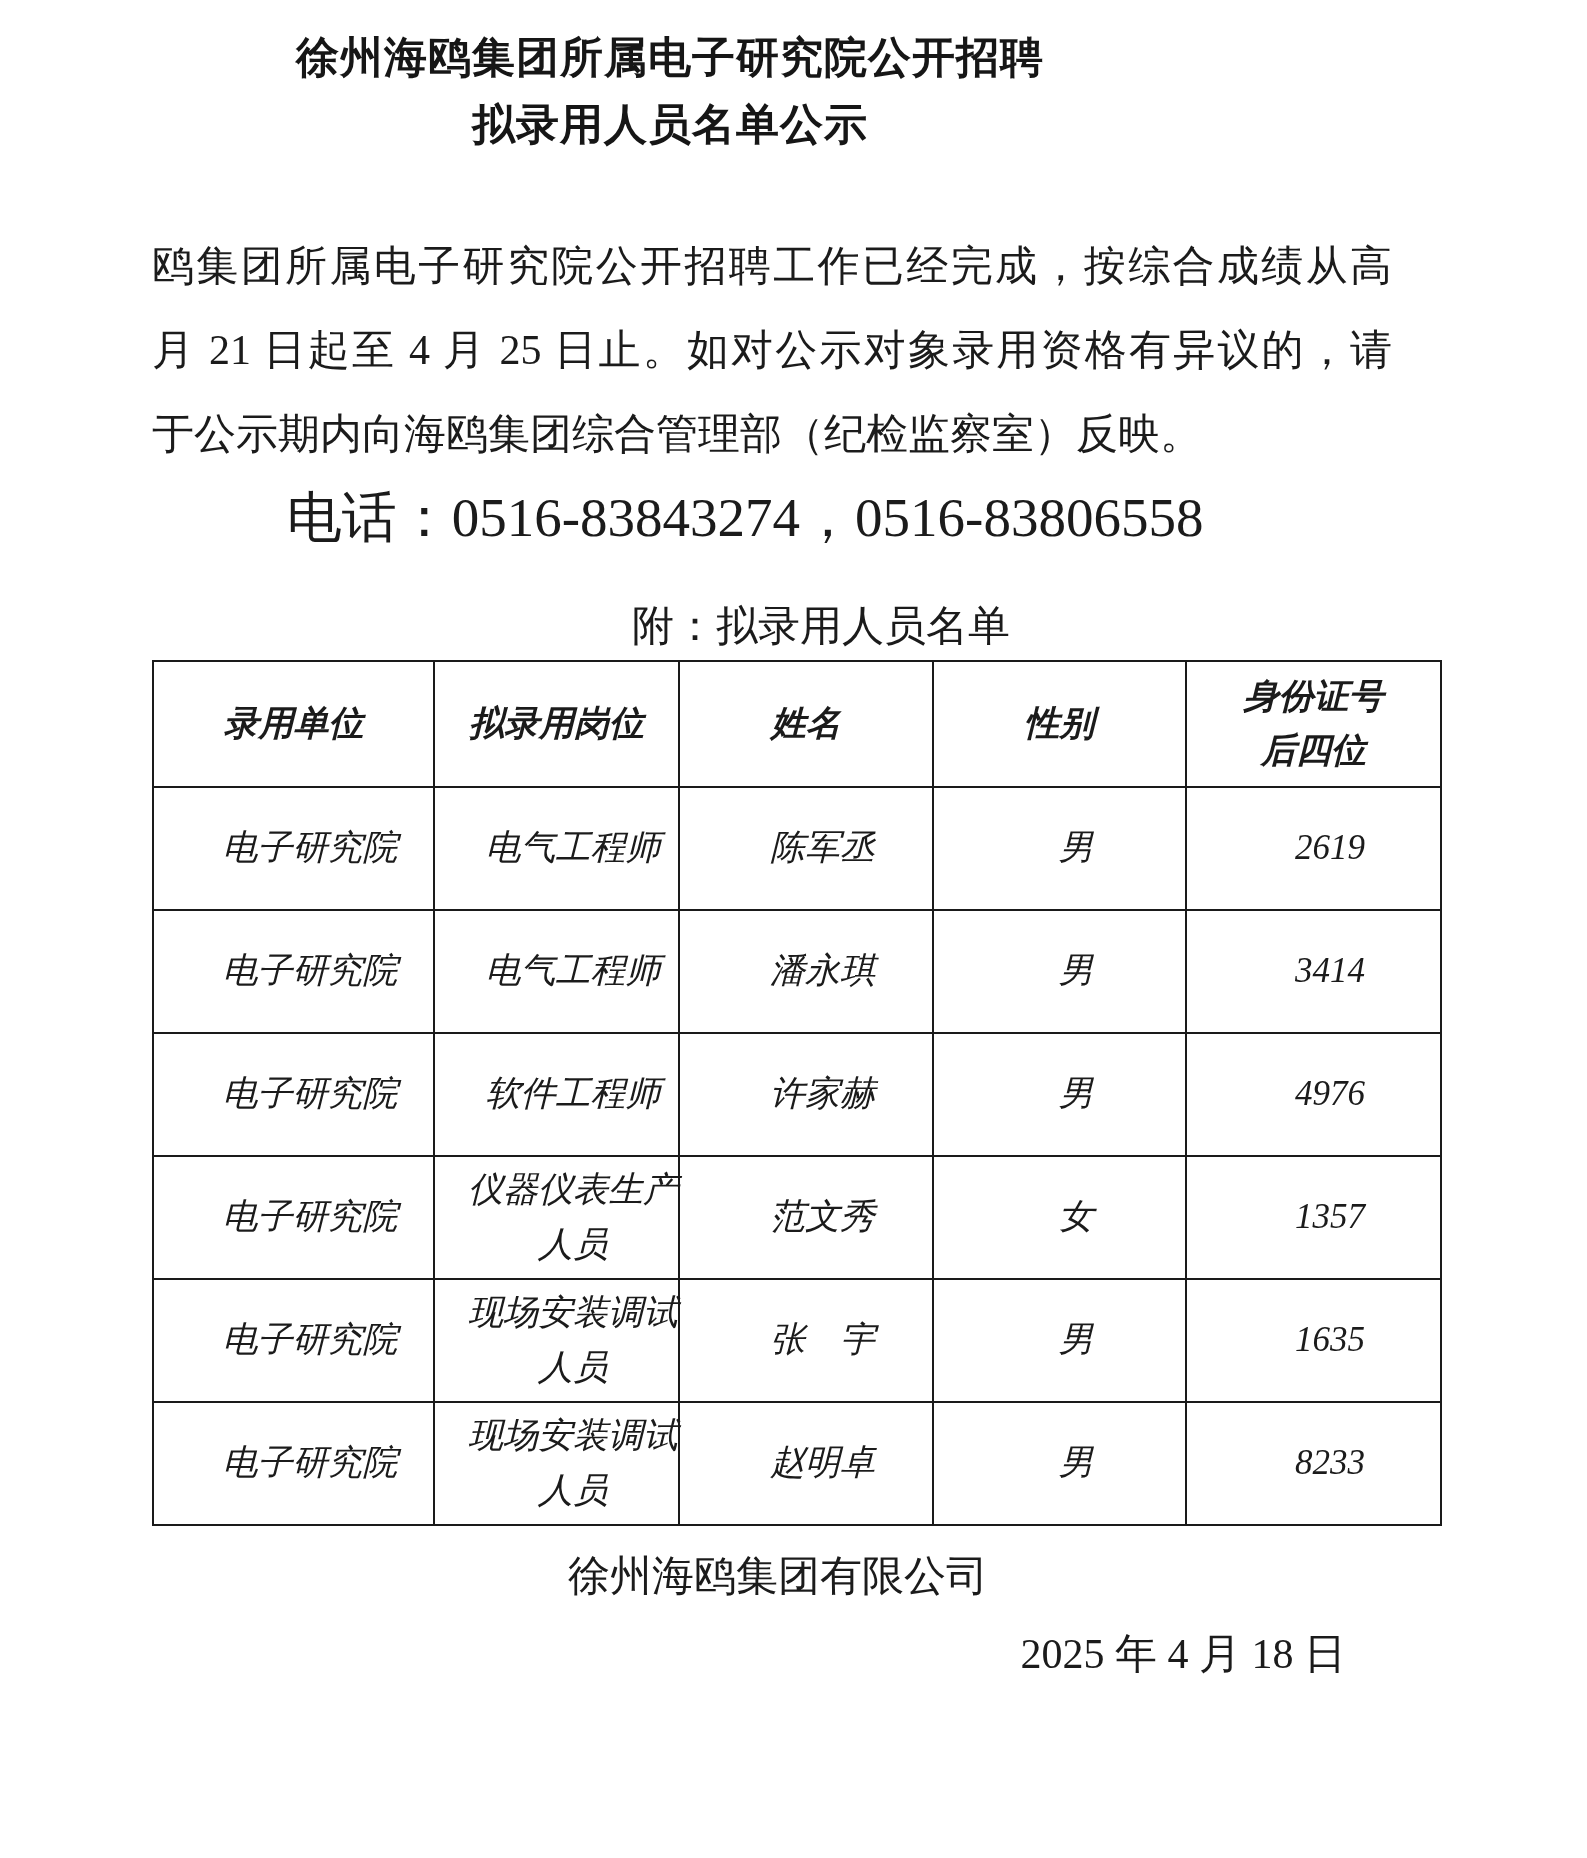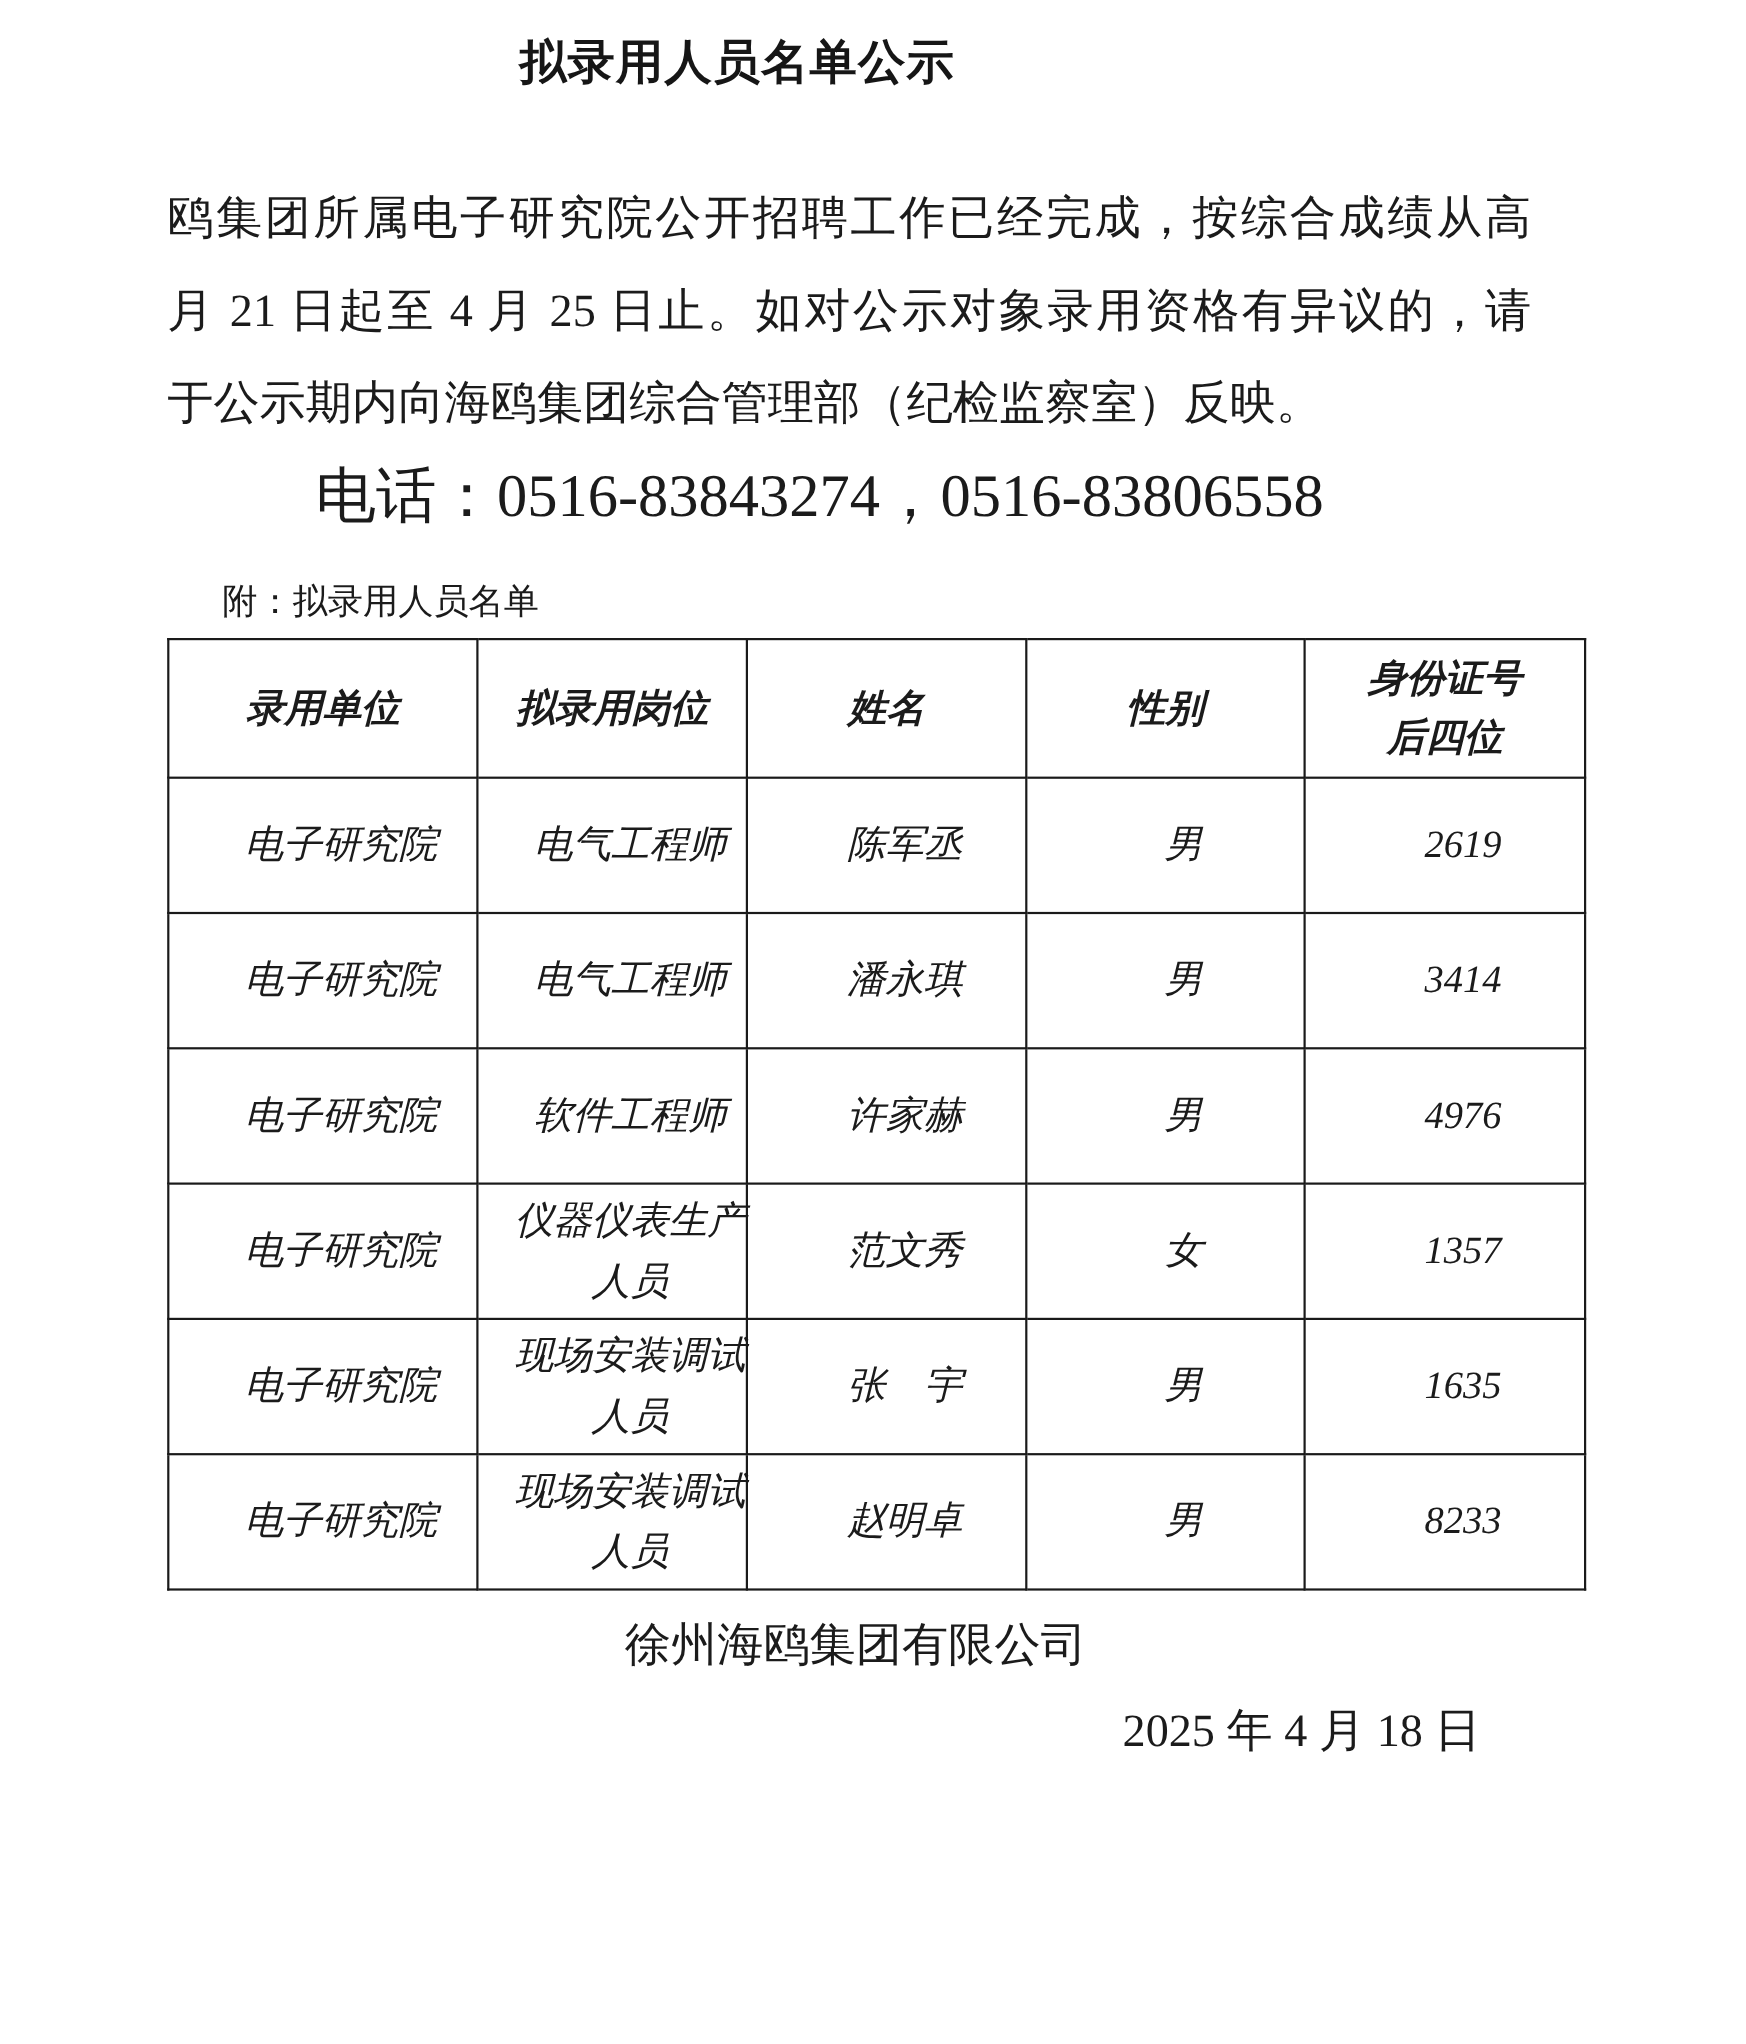--- a/index.html
+++ b/index.html
@@ -42,24 +42,25 @@
   .para-line.first { text-indent: 2em; }
   .para-line.plain { text-align-last: left; }
   .phone-line {
     width: 1240px;
     font-size: 55px;
     line-height: 84px;
     text-indent: 2.45em;
   }
   
   .attach-line {
-    margin-top: 23px;
-    font-size: 32px;
+    margin-top: 36px;
+    font-size: 42px;
     line-height: 60px;
     padding-left: 50px;
+    text-align: center;
   }
   
   table.roster {
     margin-top: 4px;
     width: 1288px;
     border-collapse: collapse;
     table-layout: fixed;
     font-style: italic;
   }
   table.roster th, table.roster td {
@@ -95,20 +96,21 @@
     text-align: right;
     padding-right: 94px;
   }
 </style>
 </head>
 <body>
 
 <div class="page">
 
   <div class="doc-title">
+    <div>徐州海鸥集团所属电子研究院公开招聘</div>
     <div>拟录用人员名单公示</div>
   </div>
 
   <div class="body-block">
       <div class="para-line">鸥集团所属电子研究院公开招聘工作已经完成，按综合成绩从高</div>
       <div class="para-line">月 21 日起至 4 月 25 日止。如对公示对象录用资格有异议的，请</div>
       <div class="para-line plain">于公示期内向海鸥集团综合管理部（纪检监察室）反映。</div>
     </div>
 
   <div class="phone-line">电话：0516-83843274，0516-83806558</div>

